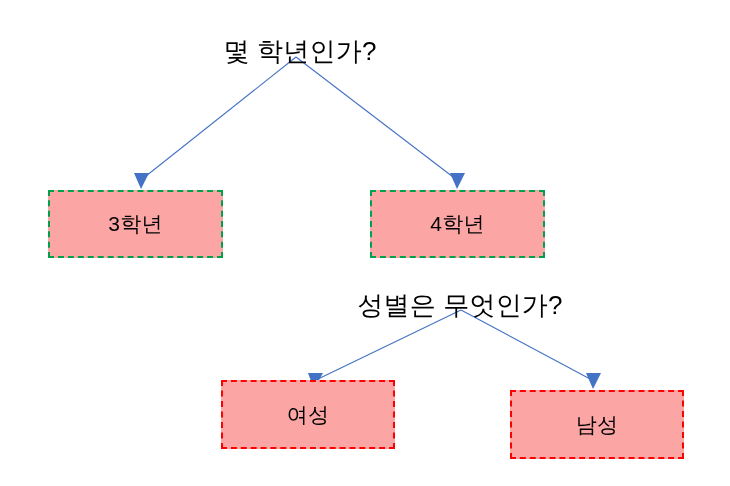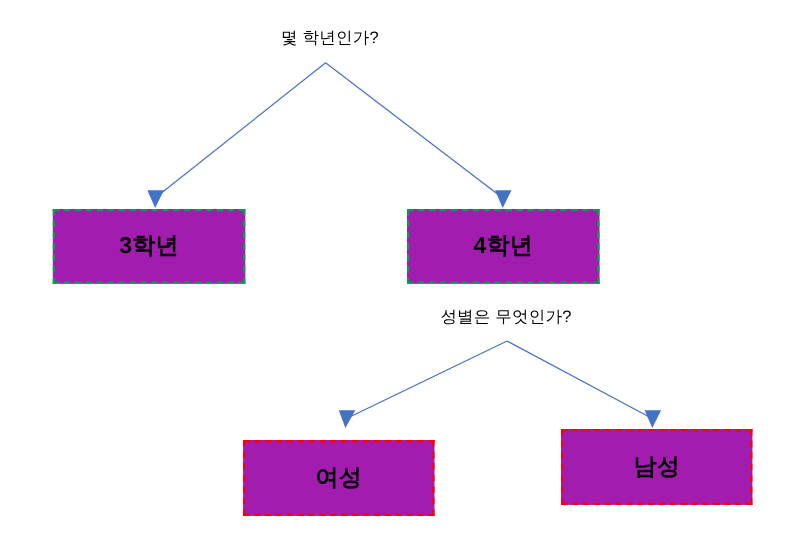--- a/index.html
+++ b/index.html
@@ -13,62 +13,62 @@
   #canvas {
     position: relative;
     width: 730px;
     height: 486px;
     background: #ffffff;
     overflow: hidden;
   }
   .question {
     position: absolute;
     color: #000000;
-    font-size: 15px;
+    font-size: 26px;
     line-height: 26px;
     white-space: nowrap;
     letter-spacing: 0.2px;
+    margin-top: 16px;
   }
   #question-grade {
     left: 0;
     top: 22px;
     width: 600px;
     text-align: center;
   }
   #question-gender {
     left: 160px;
     top: 276px;
     width: 600px;
     text-align: center;
   }
   .node-box {
     position: absolute;
     box-sizing: border-box;
-    background: #a21caf;
+    background: #fca5a5;
     display: flex;
     align-items: center;
     justify-content: center;
-    font-weight: bold;
   }
   .node-box .node-label {
     font-size: 21px;
     line-height: 26px;
     color: #000000;
     white-space: nowrap;
     letter-spacing: 0.2px;
   }
   .node-green {
     border: 2px dashed #00A14B;
   }
   .node-red {
     border: 2px dashed #FF0000;
   }
   #node-grade3 { left: 48px;  top: 190px; width: 175px; height: 68px; }
   #node-grade4 { left: 370px; top: 190px; width: 175px; height: 68px; }
-  #node-female { left: 221px; top: 400px; width: 174px; height: 69px; }
+  #node-female { left: 221px; top: 380px; width: 174px; height: 69px; }
   #node-male   { left: 510px; top: 390px; width: 174px; height: 69px; justify-content: center; }
 
   #connectors {
     position: absolute;
     left: 0;
     top: 0;
     width: 730px;
     height: 486px;
     pointer-events: none;
   }

